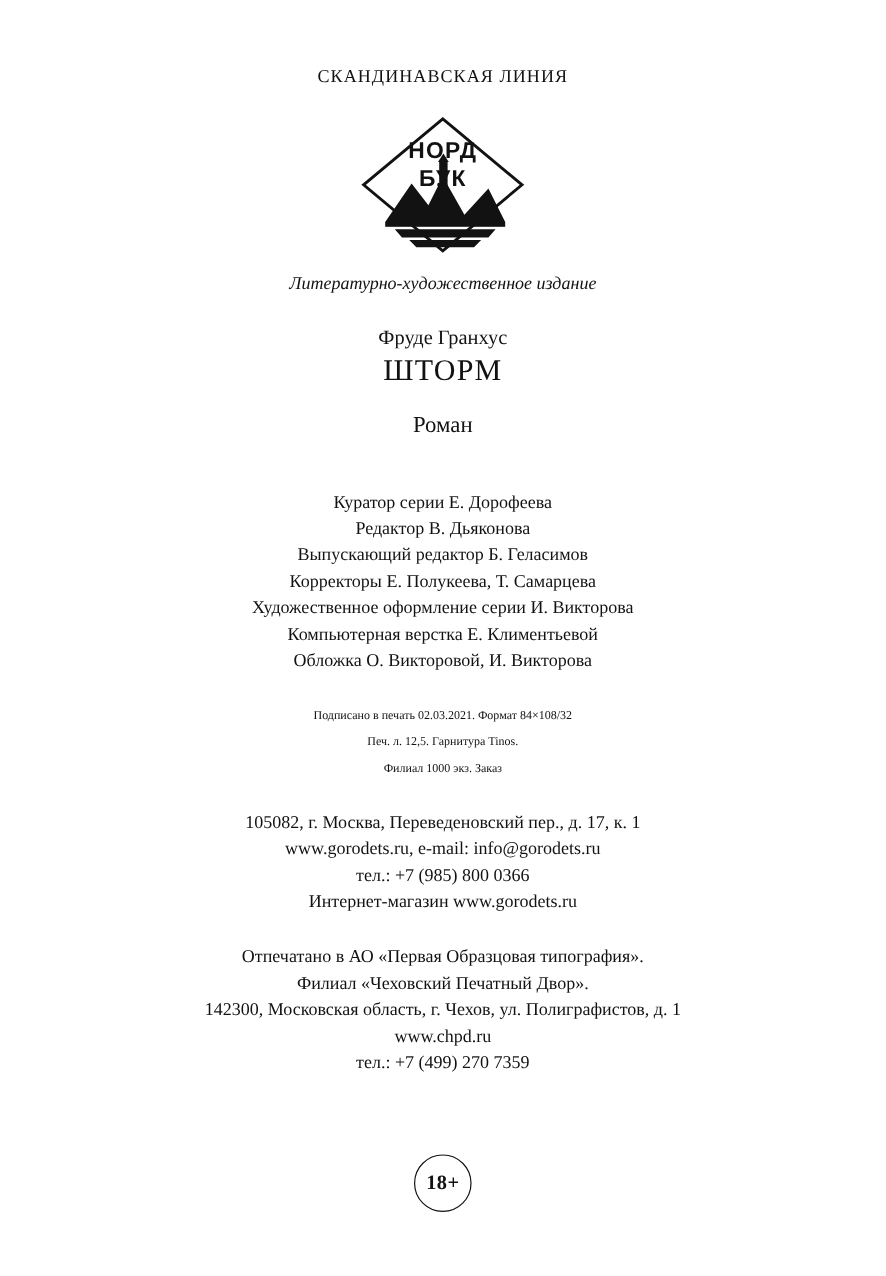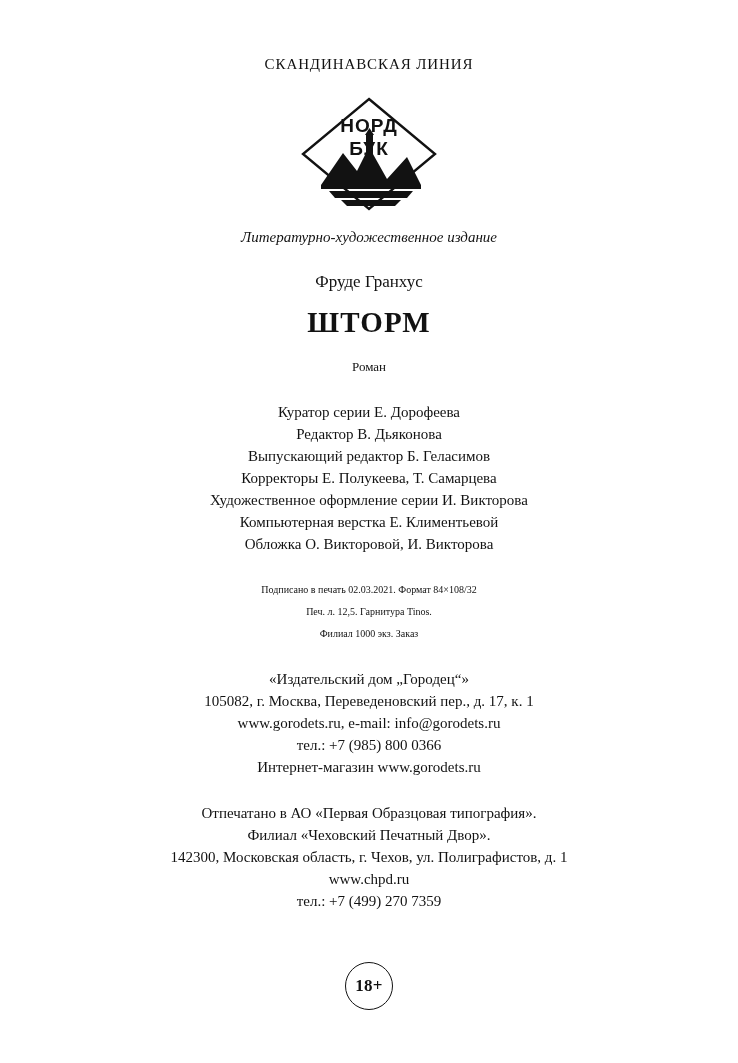--- a/index.html
+++ b/index.html
@@ -38,31 +38,31 @@
     justify-content: center;
     margin-bottom: 16px;
   }
   .edition-type {
     font-size: 15px;
     font-style: italic;
     margin-bottom: 26px;
   }
   .author {
     font-size: 17px;
-    margin-bottom: 14px;
+    margin-bottom: 4px;
   }
   .book-title {
-    font-size: 29px;
-    font-weight: bold;
+    font-size: 25px;
+    font-weight: normal;
     letter-spacing: 0.04em;
     margin-bottom: 20px;
   }
   .genre {
-    font-size: 13px;
-    margin-bottom: 26px;
+    font-size: 19px;
+    margin-bottom: 42px;
   }
   .credits {
     font-size: 15px;
     line-height: 22px;
     text-align: center;
     margin-bottom: 24px;
   }
   .print-info {
     font-size: 10px;
     line-height: 22px;
@@ -145,21 +145,20 @@
     <div>Обложка О. Викторовой, И. Викторова</div>
   </div>
 
   <div class="print-info">
     <div>Подписано в печать 02.03.2021. Формат 84×108/32</div>
     <div>Печ. л. 12,5. Гарнитура Tinos.</div>
     <div>Филиал 1000 экз. Заказ</div>
   </div>
 
   <div class="publisher">
-    <div>«Издательский дом „Городец“»</div>
     <div>105082, г. Москва, Переведеновский пер., д. 17, к. 1</div>
     <div>www.gorodets.ru, e-mail: info@gorodets.ru</div>
     <div>тел.: +7 (985) 800 0366</div>
     <div>Интернет-магазин www.gorodets.ru</div>
   </div>
 
   <div class="printing-house">
     <div>Отпечатано в АО «Первая Образцовая типография».</div>
     <div>Филиал «Чеховский Печатный Двор».</div>
     <div>142300, Московская область, г. Чехов, ул. Полиграфистов, д. 1</div>

